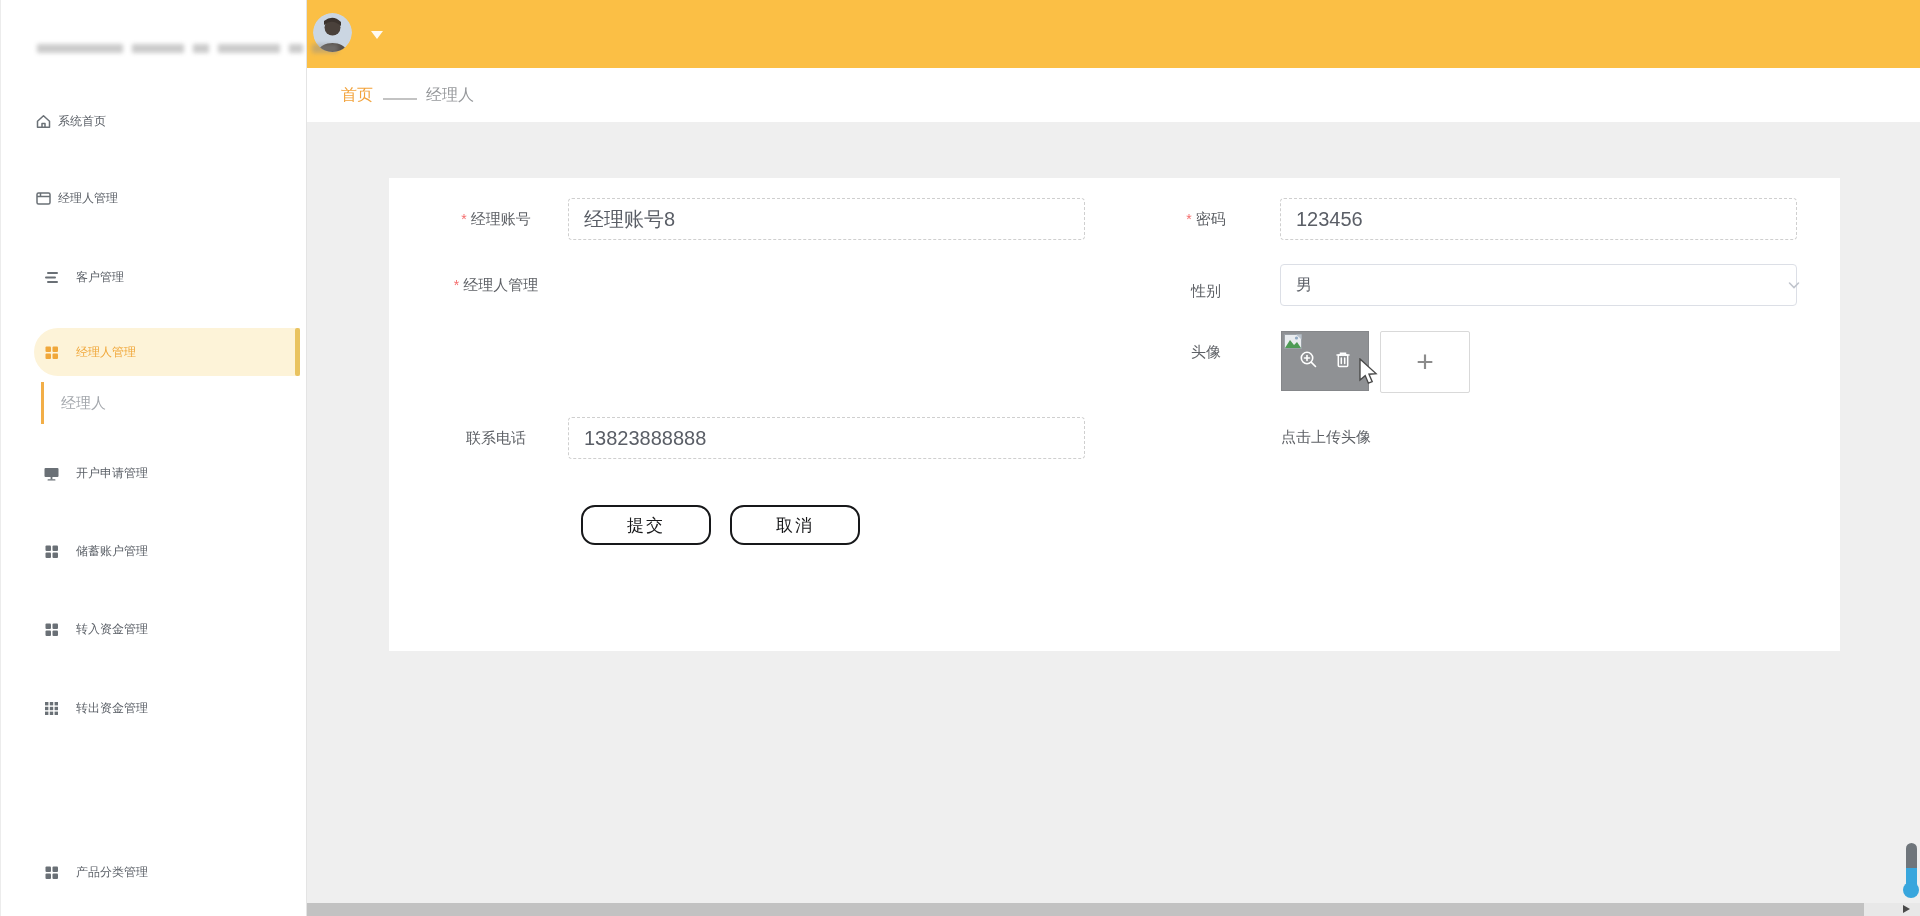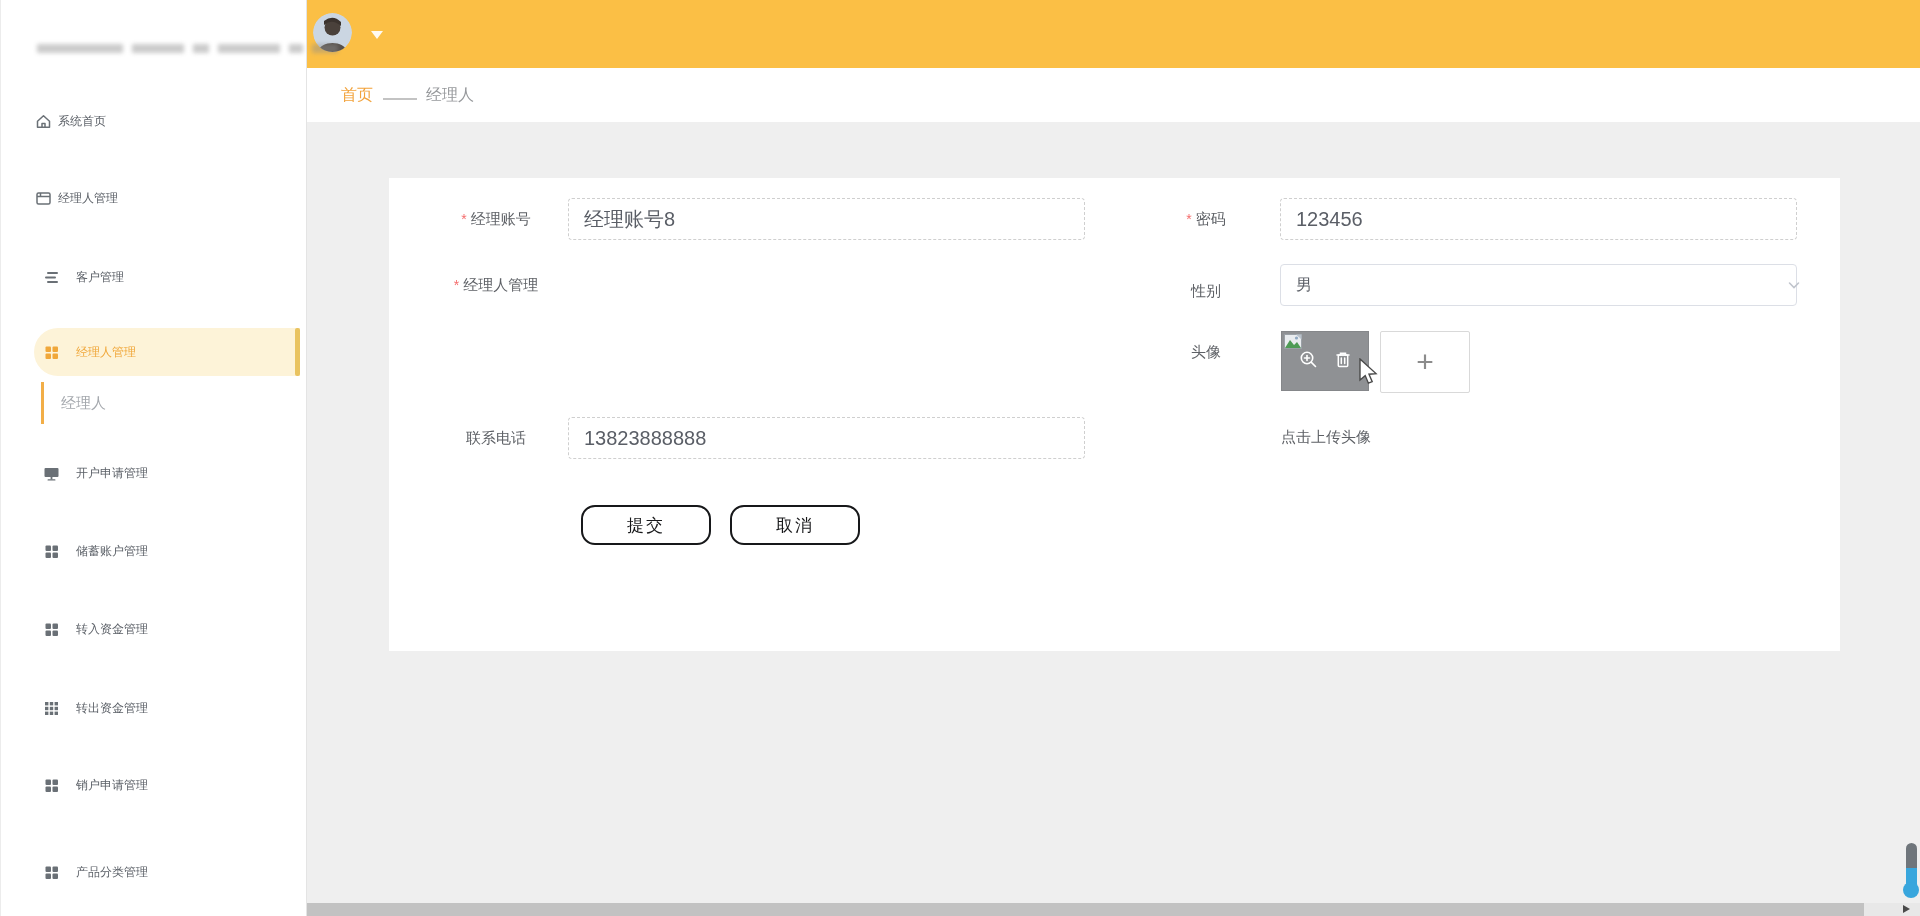--- a/index.html
+++ b/index.html
@@ -172,31 +172,20 @@
             <rect x="6.8" y="6.8" width="3.4" height="3.4"></rect>
             <rect x="11.6" y="6.8" width="3.4" height="3.4"></rect>
             <rect x="2" y="11.6" width="3.4" height="3.4"></rect>
             <rect x="6.8" y="11.6" width="3.4" height="3.4"></rect>
             <rect x="11.6" y="11.6" width="3.4" height="3.4"></rect>
           </svg>
       </span>
       <span class="ni-label">转出资金管理</span>
     </div>
 
-    <div class="nav-item group-b" style="top:772px">
-      <span class="ni-icon">
-        <svg width="17" height="17" viewBox="0 0 17 17" fill="currentColor">
-            <rect x="2.5" y="2.5" width="5.5" height="5.5" rx="1"></rect>
-            <rect x="9.5" y="2.5" width="5.5" height="5.5" rx="1"></rect>
-            <rect x="2.5" y="9.5" width="5.5" height="5.5" rx="1"></rect>
-            <rect x="9.5" y="9.5" width="5.5" height="5.5" rx="1"></rect>
-          </svg>
-      </span>
-      <span class="ni-label">销户申请管理</span>
-    </div>
 
     <div class="nav-item group-b" style="top:859px">
       <span class="ni-icon">
         <svg width="17" height="17" viewBox="0 0 17 17" fill="currentColor">
             <rect x="2.5" y="2.5" width="5.5" height="5.5" rx="1"></rect>
             <rect x="9.5" y="2.5" width="5.5" height="5.5" rx="1"></rect>
             <rect x="2.5" y="9.5" width="5.5" height="5.5" rx="1"></rect>
             <rect x="9.5" y="9.5" width="5.5" height="5.5" rx="1"></rect>
           </svg>
       </span>

